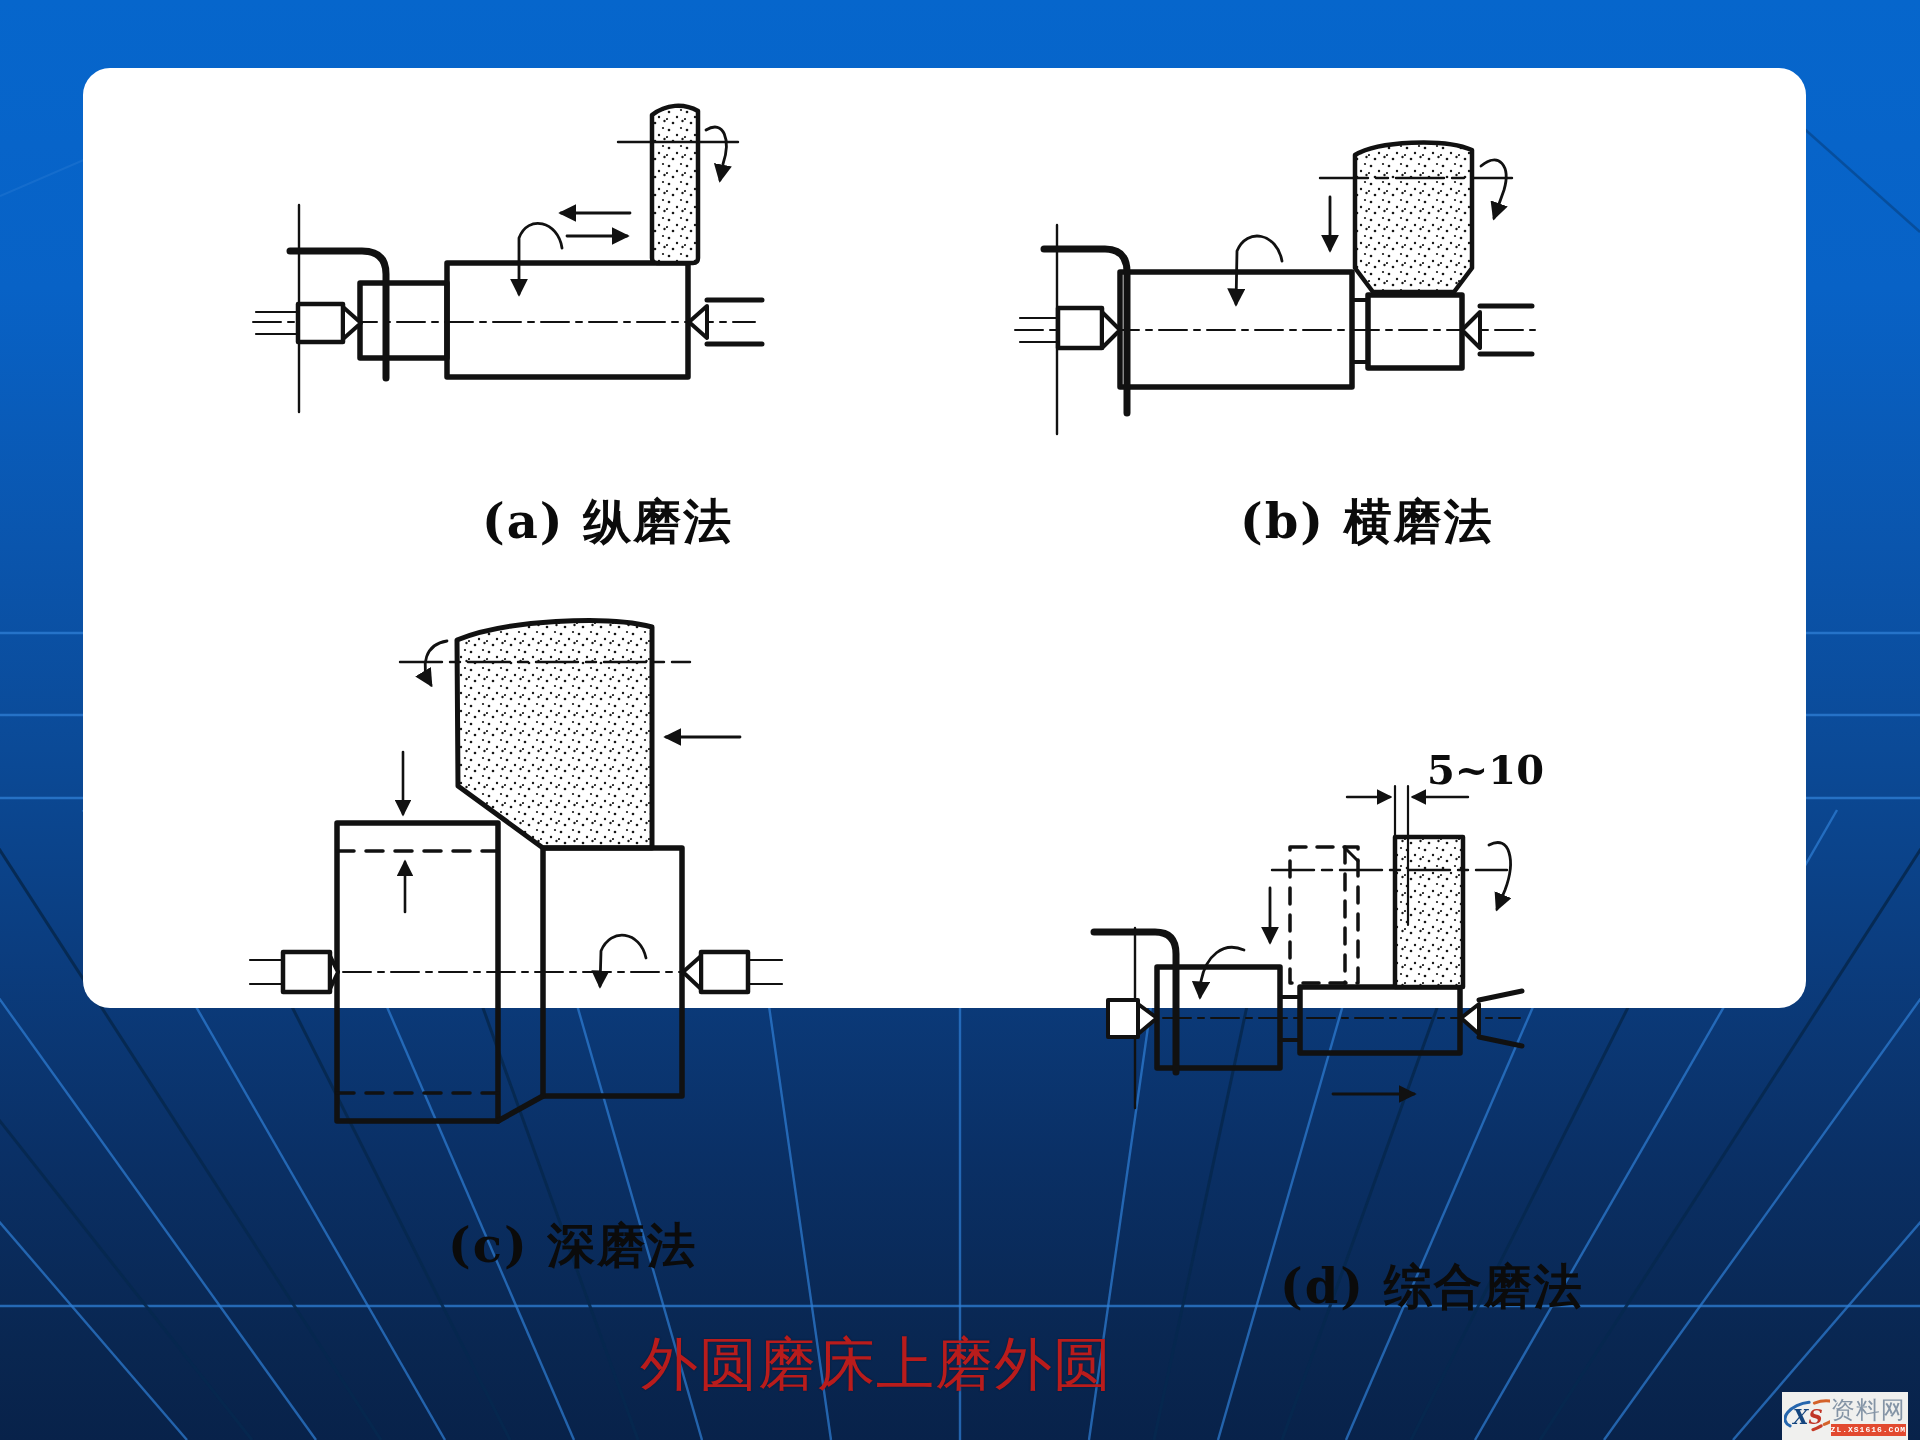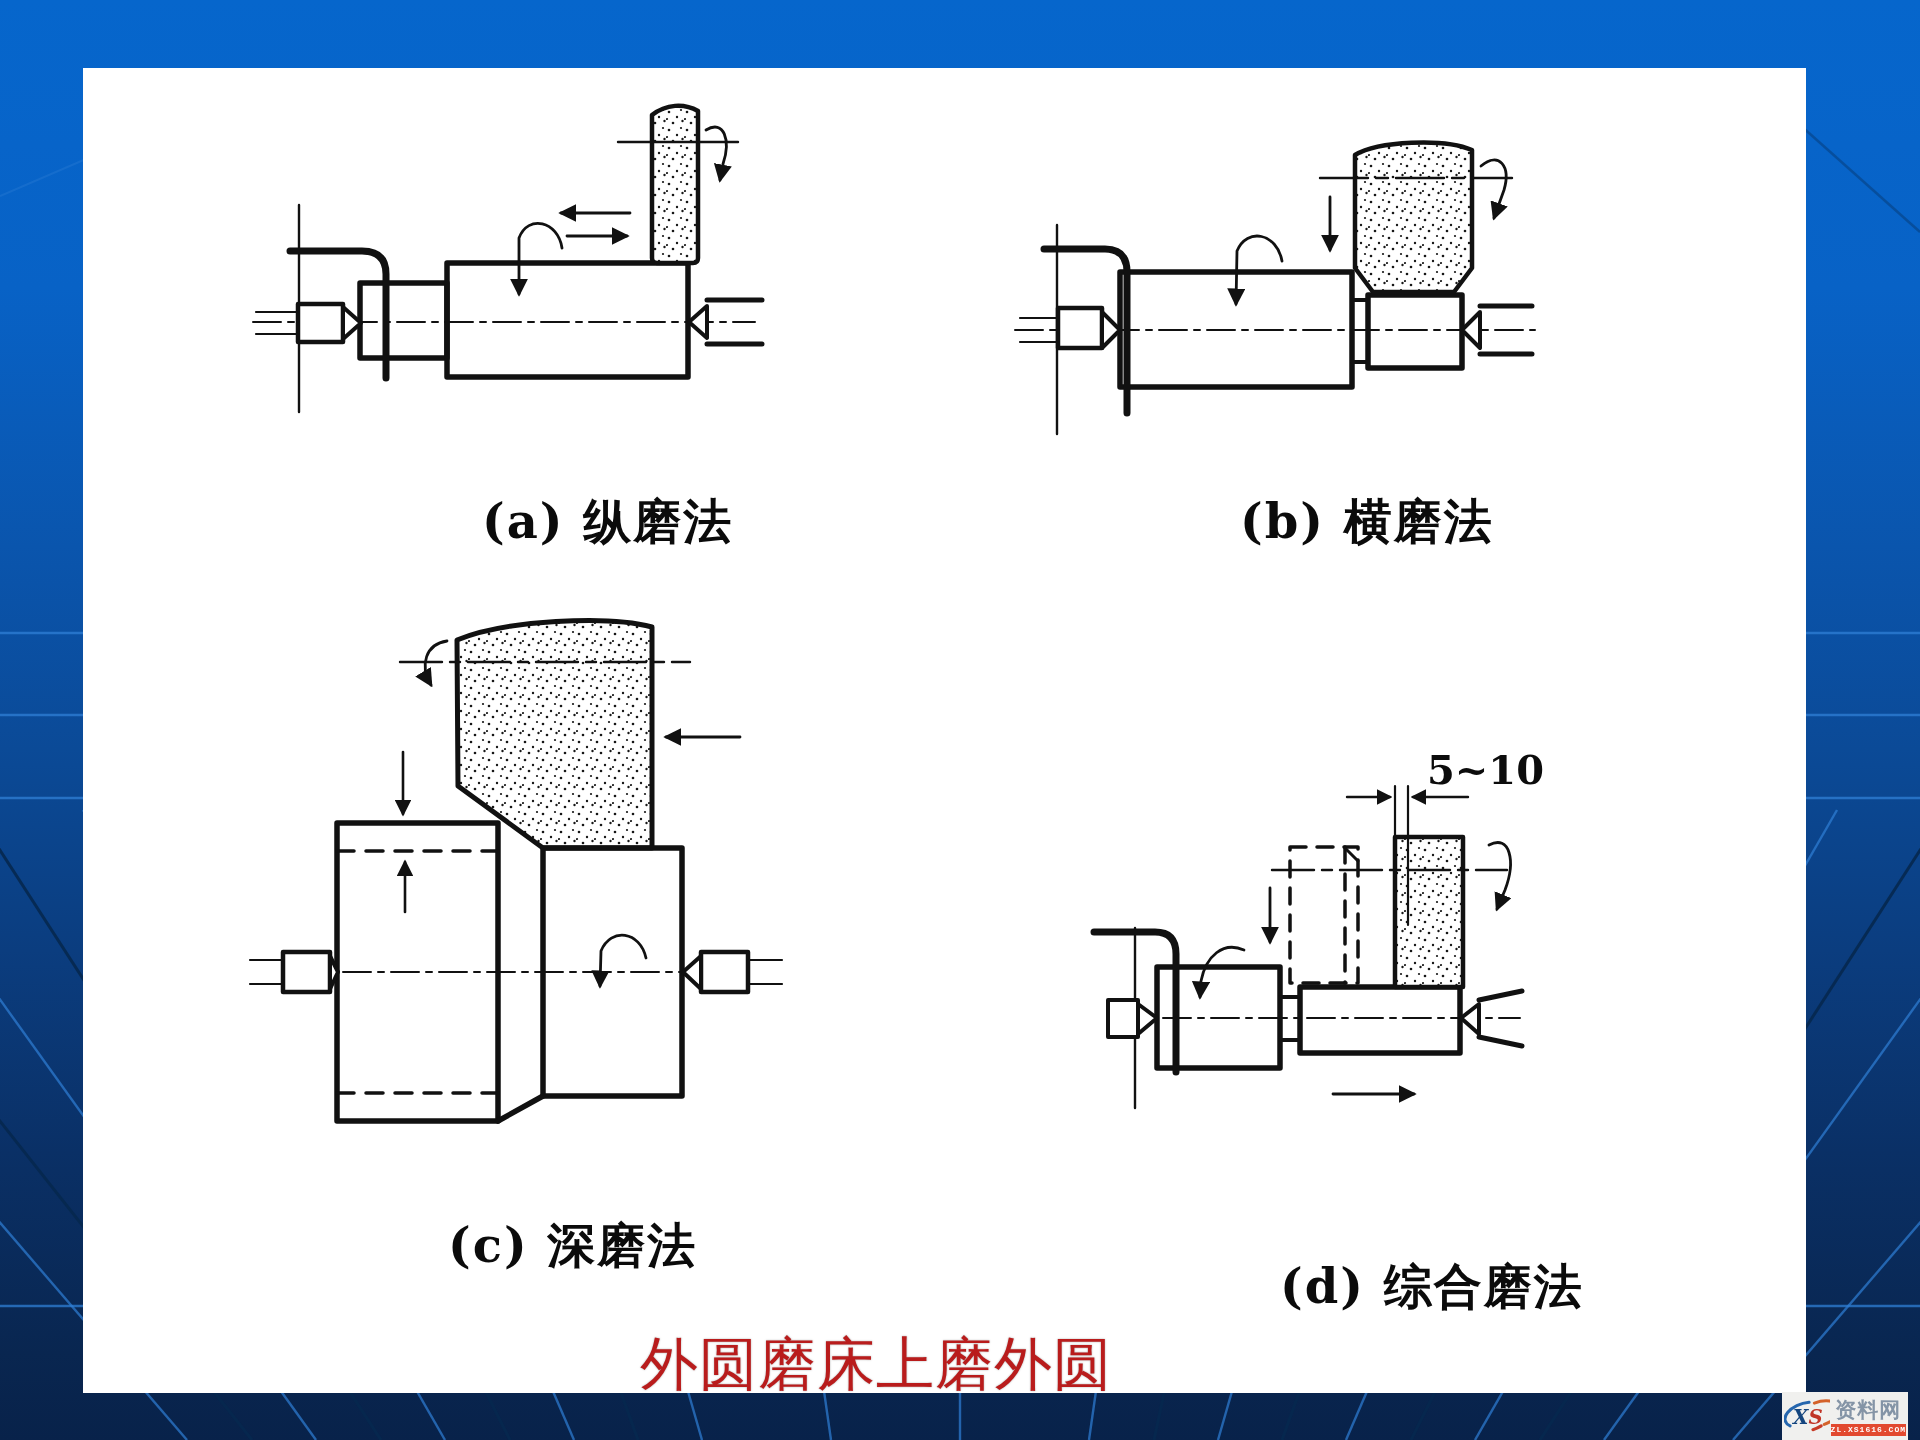--- a/index.html
+++ b/index.html
@@ -3,22 +3,23 @@
 <meta charset="utf-8">
 <style>
   html,body{margin:0;padding:0;}
   body{
     width:1920px;height:1440px;position:relative;overflow:hidden;
     background:linear-gradient(180deg,#0666cc 0%,#0862c6 20%,#0a55ad 38%,#0b4a97 52%,#0b3d7f 66%,#0a3066 80%,#092650 94%,#08224a 100%);
     font-family:"Liberation Sans",sans-serif;
   }
   .bg-grid{position:absolute;left:0;top:0;width:1920px;height:1440px;}
   .panel{
-    position:absolute;left:83px;top:68px;width:1723px;height:1325px;
+    position:absolute;left:83px;top:68px;width:1723px;height:940px;
     background:#ffffff;
+    border-radius:27px;
   }
   .fig-label{
     position:absolute;color:#0b0b0b;
     font-family:"DejaVu Serif","Liberation Serif",serif;
     font-weight:bold;font-size:48px;letter-spacing:2px;white-space:nowrap;
   }
   .dim-label{
     position:absolute;color:#0b0b0b;
     font-family:"DejaVu Serif","Liberation Serif",serif;
     font-weight:bold;font-size:40px;white-space:nowrap;
@@ -28,21 +29,21 @@
     font-family:"DejaVu Serif","Liberation Serif",serif;
     font-weight:normal;font-size:58px;letter-spacing:1px;white-space:nowrap;
     text-shadow:0 0 2px rgba(0,0,0,.35);
   }
   .watermark{
     position:absolute;left:1782px;top:1392px;width:126px;height:48px;
     background:#f0f0ee;display:flex;align-items:center;box-sizing:border-box;padding:1px 2px;
   }
   .wm-right{display:flex;flex-direction:column;align-items:center;margin-left:1px;}
   .wm-name{
-    font-family:"Liberation Sans",sans-serif;font-weight:bold;font-size:21px;
+    font-family:"Liberation Sans",sans-serif;font-weight:normal;font-size:24px;
     line-height:26px;color:#8494a6;letter-spacing:1px;
   }
   .wm-bar{
     margin-top:1px;background:#e2492f;color:#ffffff;
     font-family:"Liberation Mono","DejaVu Sans Mono",monospace;
     font-size:8px;font-weight:bold;letter-spacing:1px;
     padding:1px 0;line-height:10px;white-space:nowrap;
   }
   svg{display:block;}
 </style>

